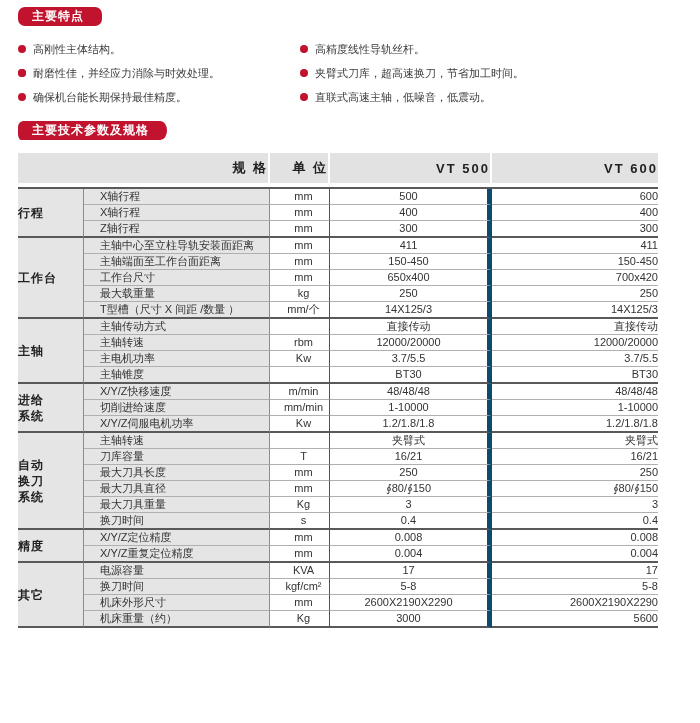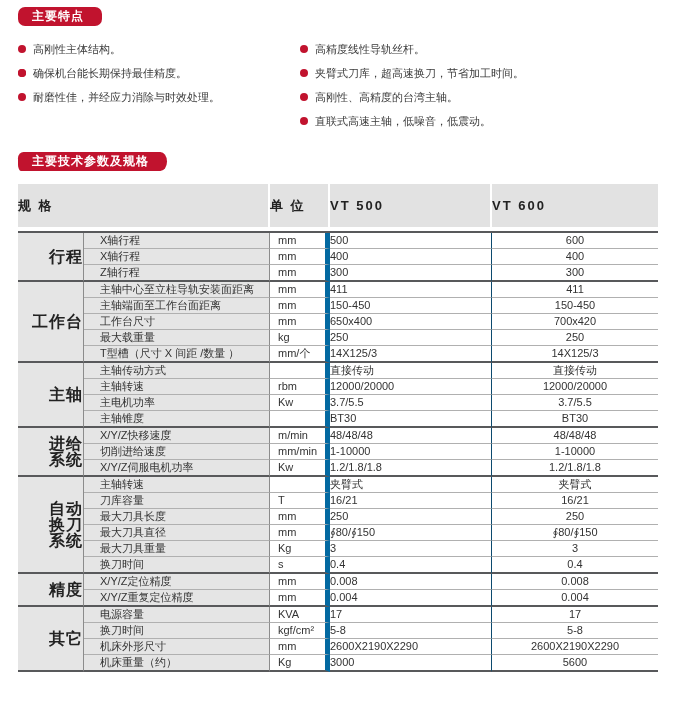--- a/index.html
+++ b/index.html
@@ -9,81 +9,80 @@
     overflow:hidden; color:#3c3c3c;
   }
   
   .ribbon {
     display:inline-block; background:var(--accent,#c1132e); color:#fff;
     font-size:12px; font-weight:bold; line-height:19px; height:19px;
     padding:0 18px 0 14px; border-radius:10px 12px 12px 6px / 60% 90% 90% 60%;
     letter-spacing:1px;
   }
   .ribbon.r1 { margin:7px 0 0 18px;border-radius:7px; }
-  .ribbon.r2 { margin:19px 0 0 18px; }
+  .ribbon.r2 { margin:12px 0 0 18px; }
   
   .features { display:flex; margin:11px 0 0 18px; }
   .fcol { list-style:none; margin:0; padding:0; }
   .fcol.left  { width:282px; }
   .fcol.right { flex:1; }
   .fcol li {
     position:relative; padding-left:15px; font-size:11px; line-height:24px;
     color:#3a3a3a; white-space:nowrap;
   }
   .dot {
     position:absolute; left:0; top:8px; width:8px; height:8px;
     border-radius:50%; background:var(--accent,#c1132e);
   }
   
   table.spec {
     margin:13px 0 0 18px; border-collapse:separate; border-spacing:0;
     width:640px; table-layout:fixed;
   }
   table.spec th, table.spec td { padding:0; vertical-align:middle; }
   thead th {
-    background:var(--hdr-gray,#e2e2e2); height:43px; font-size:13px;
-    font-weight:bold; color:#222; text-align:left; letter-spacing:2px;
+    background:var(--hdr-gray,#e2e2e2); height:30px; font-size:13px;
+    font-weight:bold; color:#222; text-align:right; letter-spacing:2px;
   }
   thead th.sep { border-right:2px solid #fff; }
   tr.gap td { height:4px; border-bottom:2px solid var(--line-dark,#58595b); }
   tbody td { height:15px; font-size:11px; line-height:13px; color:#333;
     border-bottom:1px solid var(--line-light,#b0b0b0); }
   tbody td.group {
-    background:var(--cell-gray,#e5e5e5); text-align:right; font-weight:bold;
-    font-size:16px; color:#222; border-right:1px solid #8c8c8c;
+    background:var(--cell-gray,#e5e5e5); text-align:left; font-weight:bold;
+    font-size:12px; color:#222; border-right:1px solid #8c8c8c;
     border-bottom:2px solid var(--line-dark,#58595b);
     white-space:pre-line; line-height:16px; letter-spacing:1px;
   }
   tbody td.label {
     background:var(--cell-gray,#e5e5e5); padding-left:16px;
     border-right:1px solid #8c8c8c;
   }
-  tbody td.unit { padding-left:8px; border-right:5px solid #0369a1; }
-  tbody td.vt500 { text-align:left; border-right:1px solid #0c4a6e; }
-  tbody td.vt600 { text-align:center; }
+  tbody td.unit { padding-left:8px; border-right:1px solid #0369a1;text-align:center; }
+  tbody td.vt500 { text-align:center; border-right:5px solid #0c4a6e; }
+  tbody td.vt600 { text-align:right; }
   tbody tr.group-end td { border-bottom:2px solid var(--line-dark,#58595b); }
 </style>
 </head>
 <body>
 
 <div class="page">
 
   <div class="ribbon r1">主要特点</div>
 
   <div class="features">
     <ul class="fcol left" id="feat-left">
         <li><span class="dot"></span><span>高刚性主体结构。</span></li>
         <li><span class="dot"></span></li>
+        <li><span class="dot"></span><span>耐磨性佳，并经应力消除与时效处理。</span></li>
         <li><span class="dot"></span><span>确保机台能长期保持最佳精度。</span></li>
-        <li><span class="dot"></span><span>耐磨性佳，并经应力消除与时效处理。</span></li>
       </ul>
     <ul class="fcol right" id="feat-right">
         <li><span class="dot"></span><span>高精度线性导轨丝杆。</span></li>
         <li><span class="dot"></span><span>夹臂式刀库，超高速换刀，节省加工时间。</span></li>
-        <li><span class="dot"></span><span>高刚性、高精度的台湾主轴。</span></li>
         <li><span class="dot"></span><span>直联式高速主轴，低噪音，低震动。</span></li>
       </ul>
   </div>
 
   <div class="ribbon r2">主要技术参数及规格</div>
 
   <table class="spec">
     <colgroup>
       <col style="width:66px">
         <col style="width:186px">

